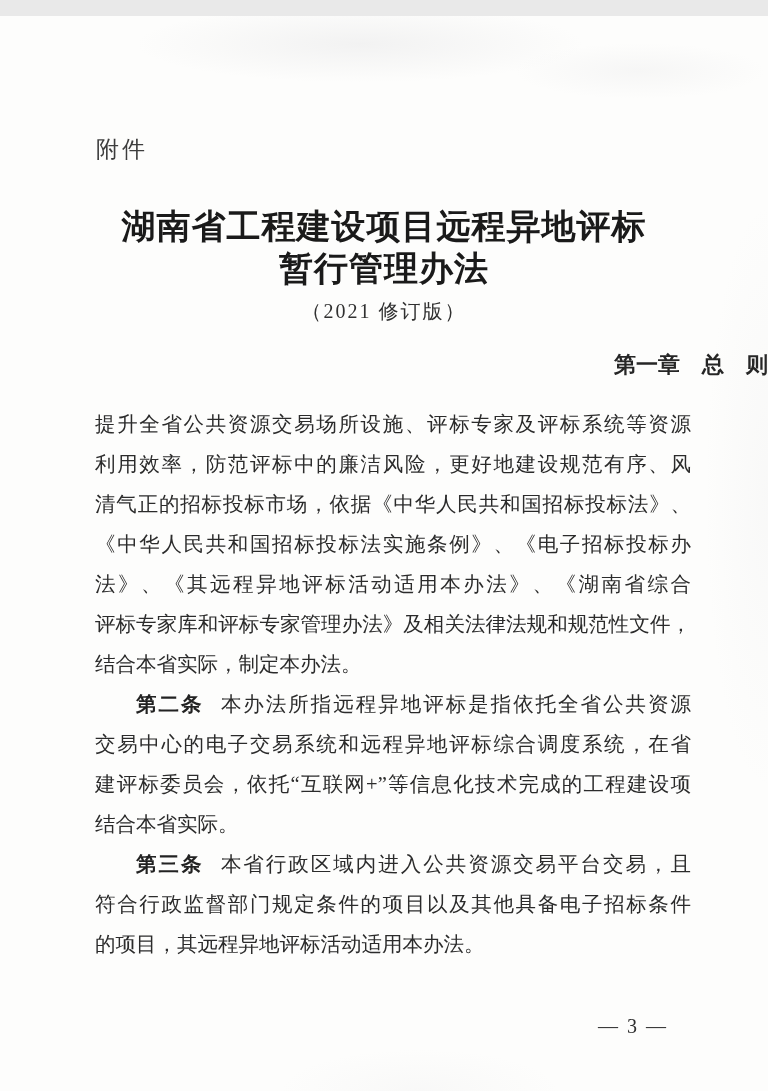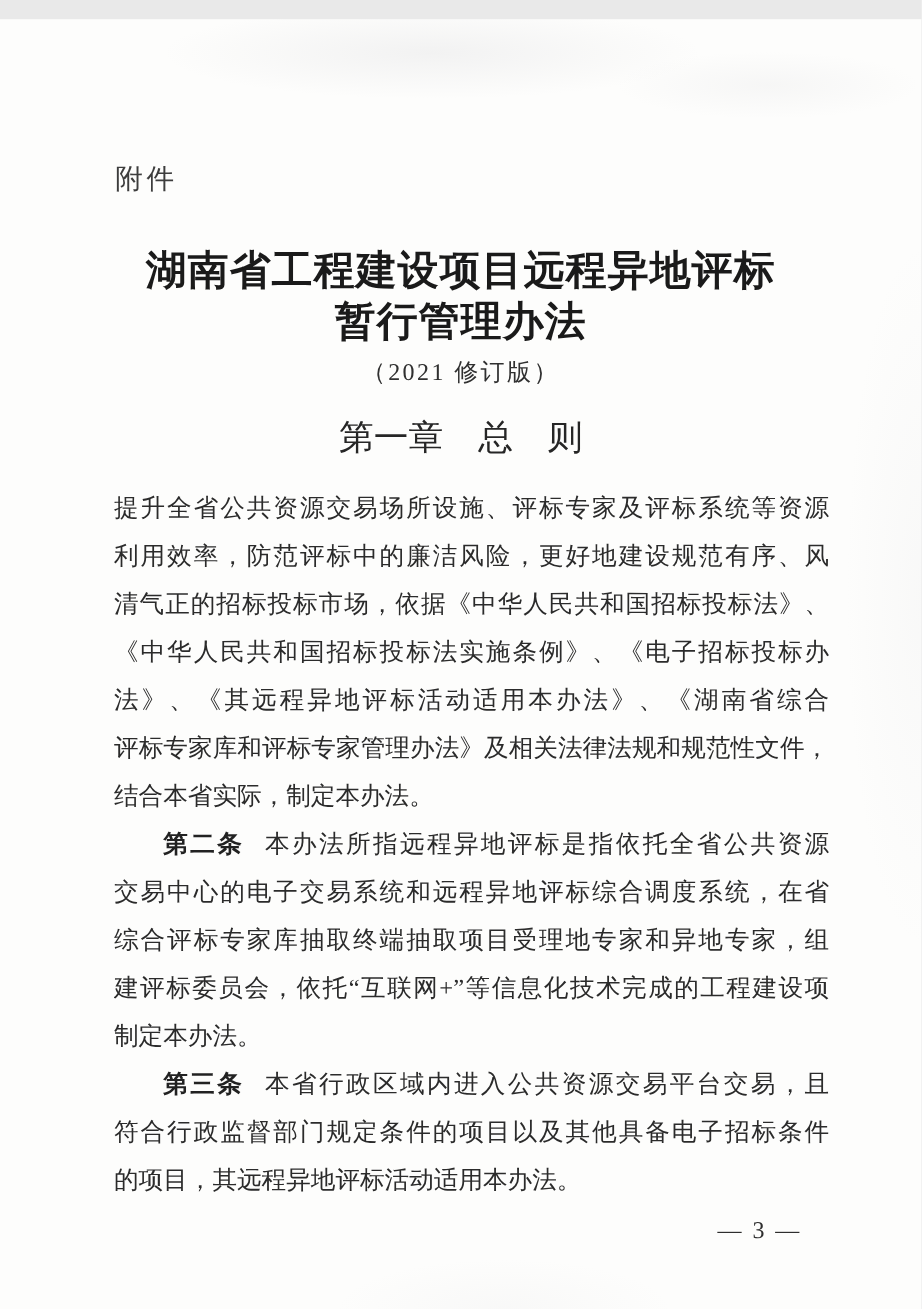--- a/index.html
+++ b/index.html
@@ -59,23 +59,23 @@
     font-size: 20px;
     line-height: 30px;
     color: #303030;
     letter-spacing: 2px;
   }
   .chapter {
     position: absolute;
     left: 0;
     top: 332px;
     width: 100%;
-    text-align: center;
-    font-weight: normal;
-    font-size: 29px;
+    text-align: right;
+    font-weight: bold;
+    font-size: 22px;
     line-height: 34px;
     color: #262626;
   }
   .body-text {
     position: absolute;
     left: 95px;
     top: 388px;
     width: 596px;
   }
   .para { margin: 0; }
@@ -139,23 +139,22 @@
           <div class="line last">结合本省实际，制定本办法。</div>
         </div>
     </div>
 
     <div class="para">
       <div class="line first-line">
         <span class="article-label">第二条</span><span>本办法所指远程异地评标是指依托全省公共资源</span>
       </div>
       <div>
           <div class="line">交易中心的电子交易系统和远程异地评标综合调度系统，在省</div>
-          <div class="line">综合评标专家库抽取终端抽取项目受理地专家和异地专家，组</div>
           <div class="line">建评标委员会，依托“互联网+”等信息化技术完成的工程建设项</div>
-          <div class="line last">制定本办法。</div>
+          <div class="line last">结合本省实际。</div>
         </div>
     </div>
 
     <div class="para">
       <div class="line first-line">
         <span class="article-label">第三条</span><span>本省行政区域内进入公共资源交易平台交易，且</span>
       </div>
       <div>
           <div class="line">符合行政监督部门规定条件的项目以及其他具备电子招标条件</div>
           <div class="line last">的项目，其远程异地评标活动适用本办法。</div>

